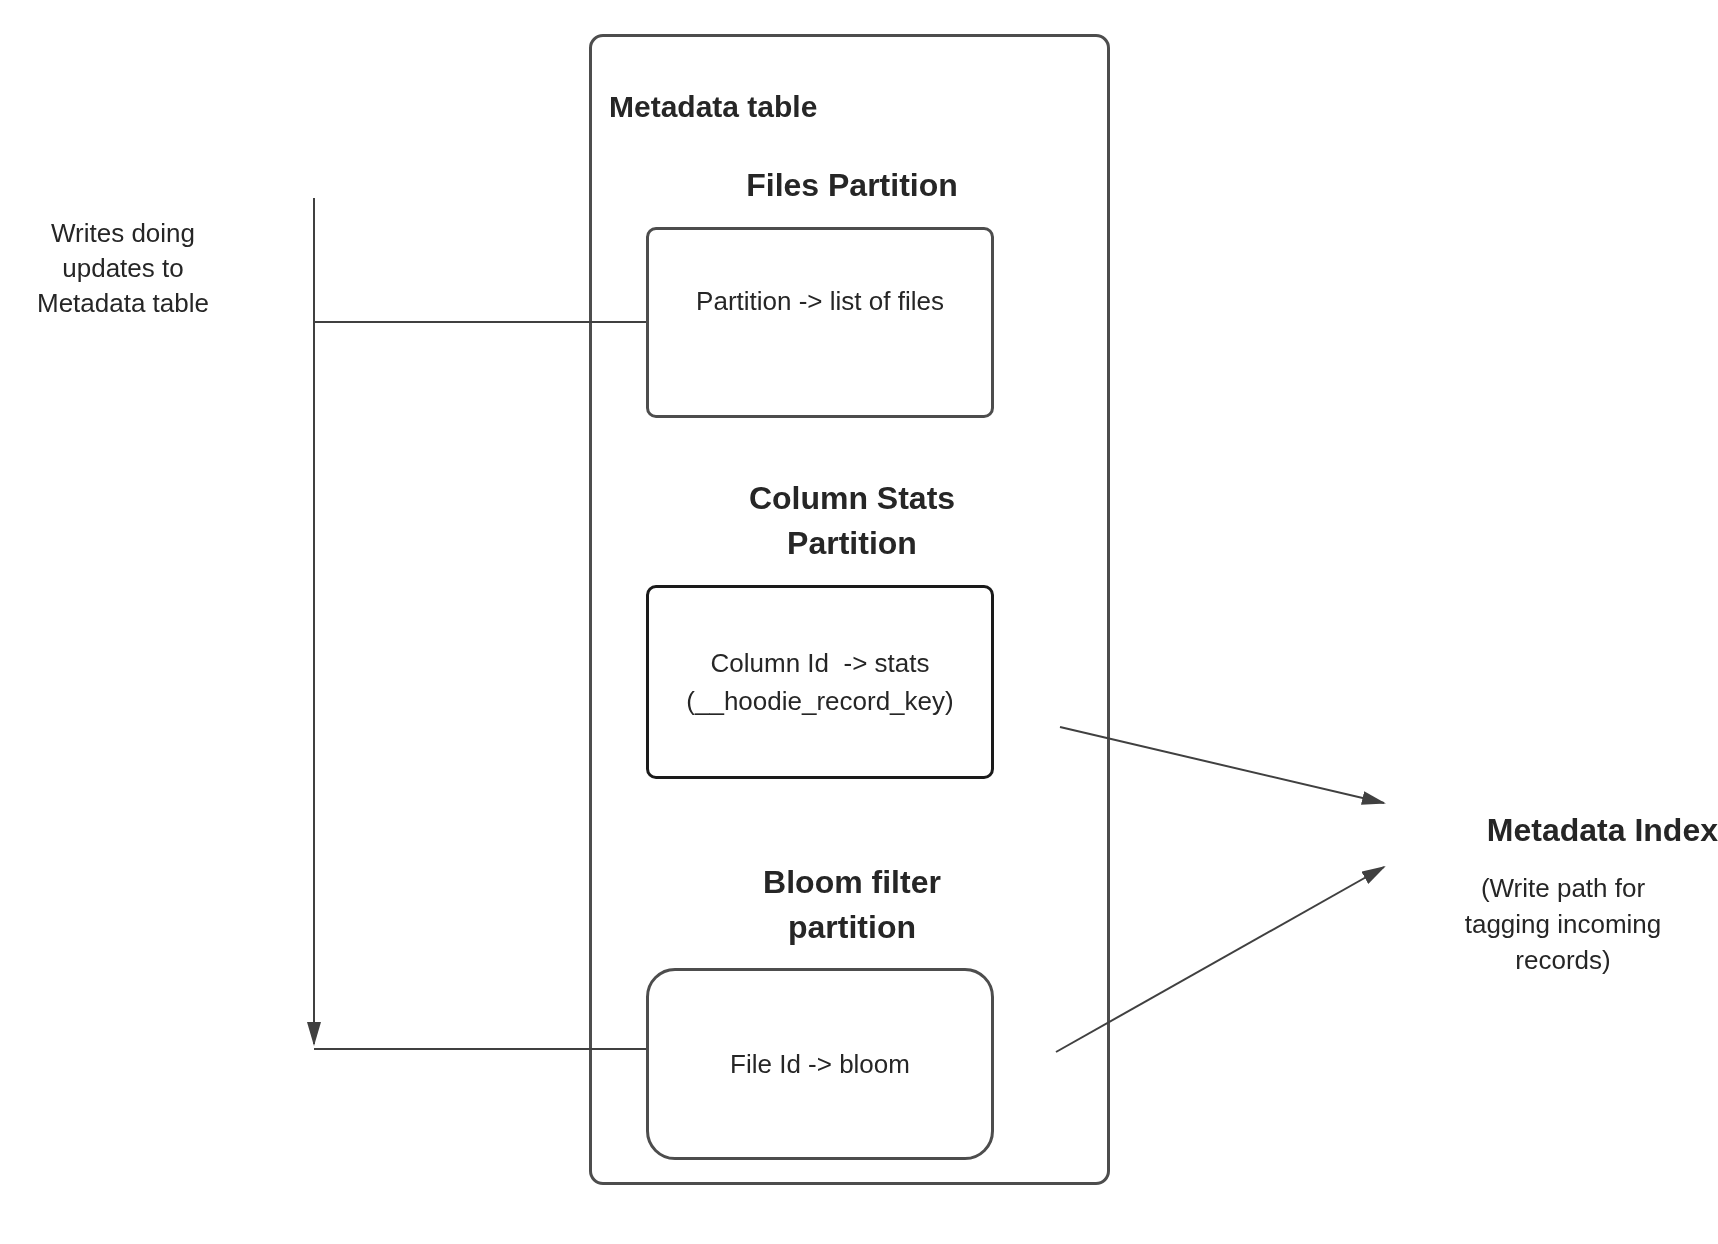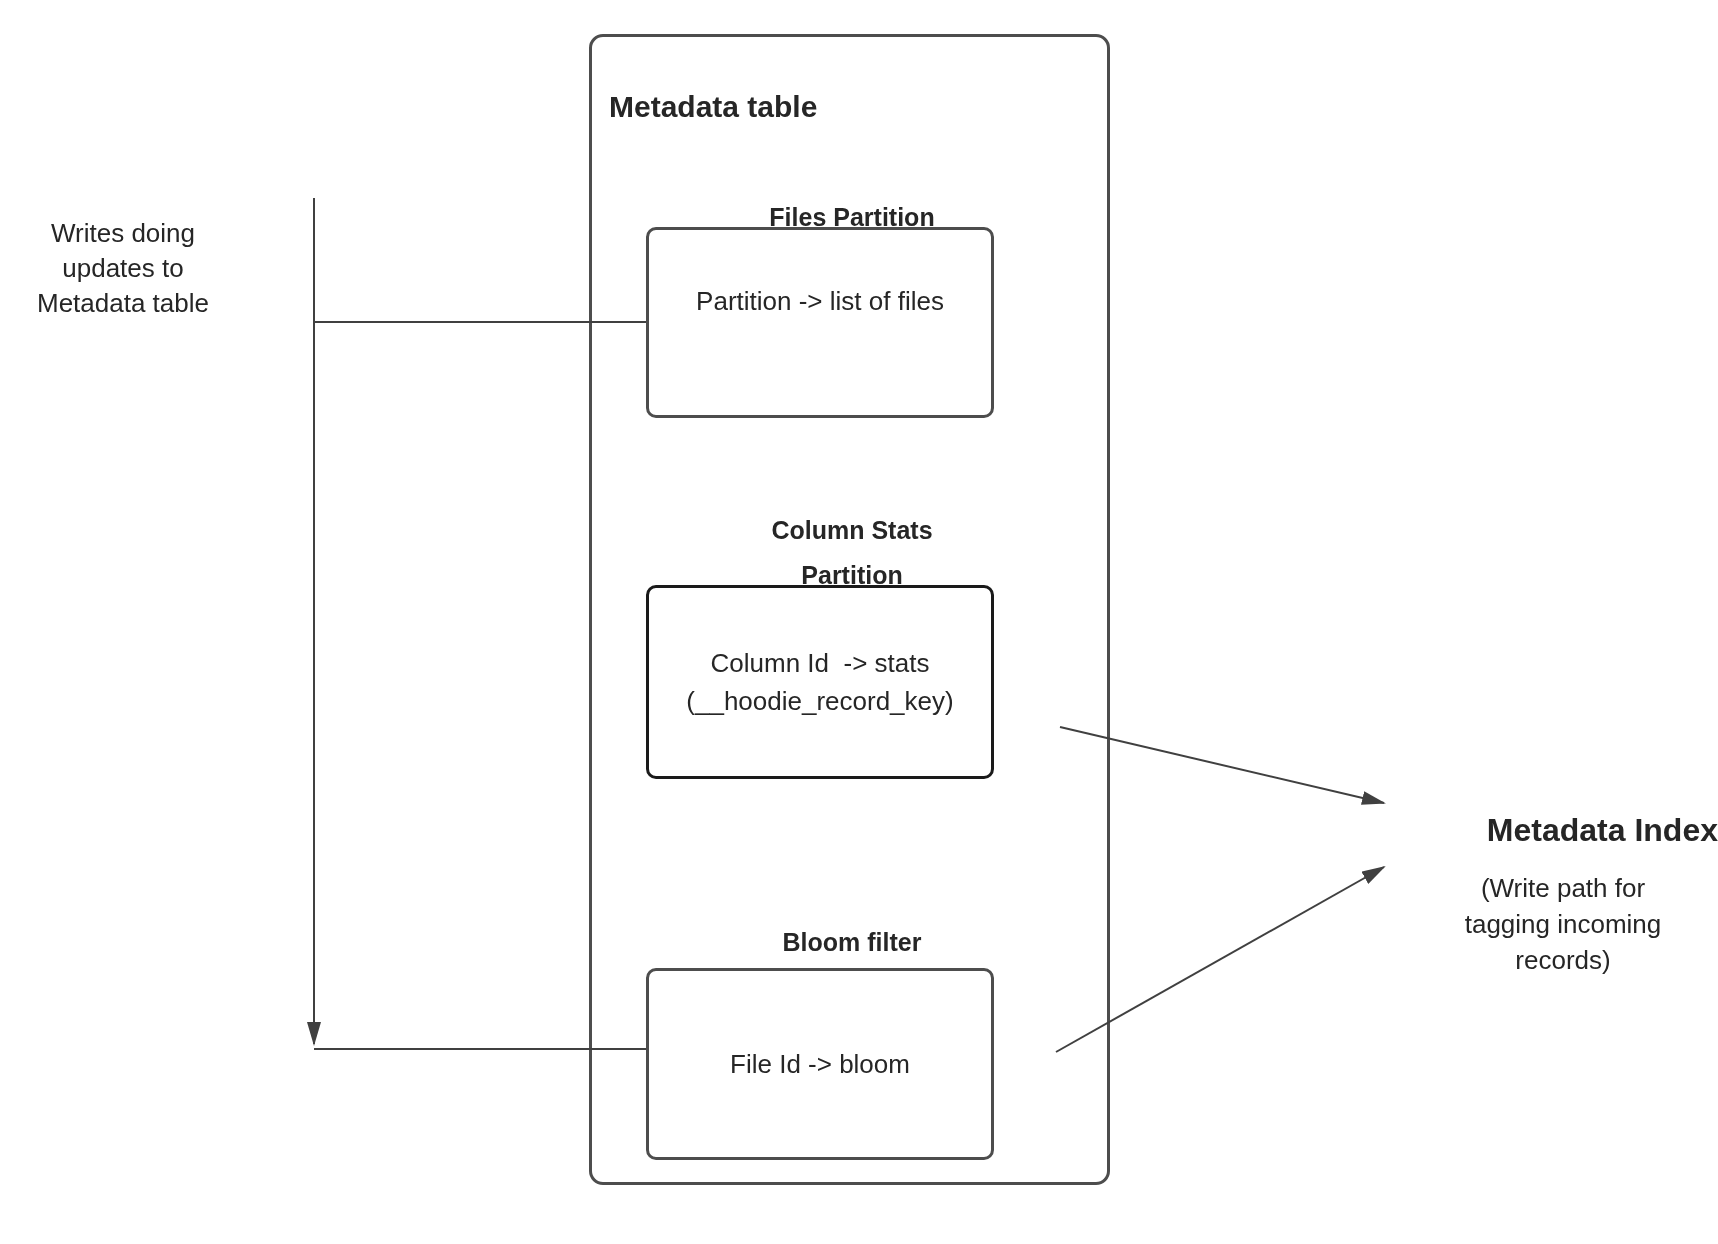--- a/index.html
+++ b/index.html
@@ -30,29 +30,28 @@
     font-weight: bold;
     white-space: pre-wrap;
   }
 
   
   .partition-heading {
     position: absolute;
     left: 646px;
     width: 412px;
     text-align: center;
-    font-size: 25px;
+    font-size: 32px;
     font-weight: bold;
     line-height: 45px;
     white-space: pre-wrap;
-    margin-top: 32px;
   }
   .heading-files        { top: 163px; }
   .heading-column-stats { top: 476px; }
-  .heading-bloom        { top: 888px; text-align: center; }
+  .heading-bloom        { top: 860px; text-align: center; }
 
   
   .node {
     position: absolute;
     left: 646px;
     width: 348px;
     border: 3px solid var(--box-border, #4d4d4d);
     border-radius: 10px;
     background: #ffffff;
     box-sizing: border-box;
@@ -63,21 +62,21 @@
   .node-files {
     top: 227px; height: 191px;
     align-items: flex-start;
     padding-top: 52px;
   }
   .node-column-stats {
     top: 585px; height: 194px;
     border: 3.5px solid var(--emphasis-border, #1a1a1a);
   }
   .node-bloom {
-    top: 968px; height: 192px;
+    top: 968px; height: 192px; border-radius: 29px;
   }
   .node-label {
     font-size: 26px;
     line-height: 38px;
     text-align: center;
     white-space: pre-wrap;
   }
 
   
   .writes-note {

